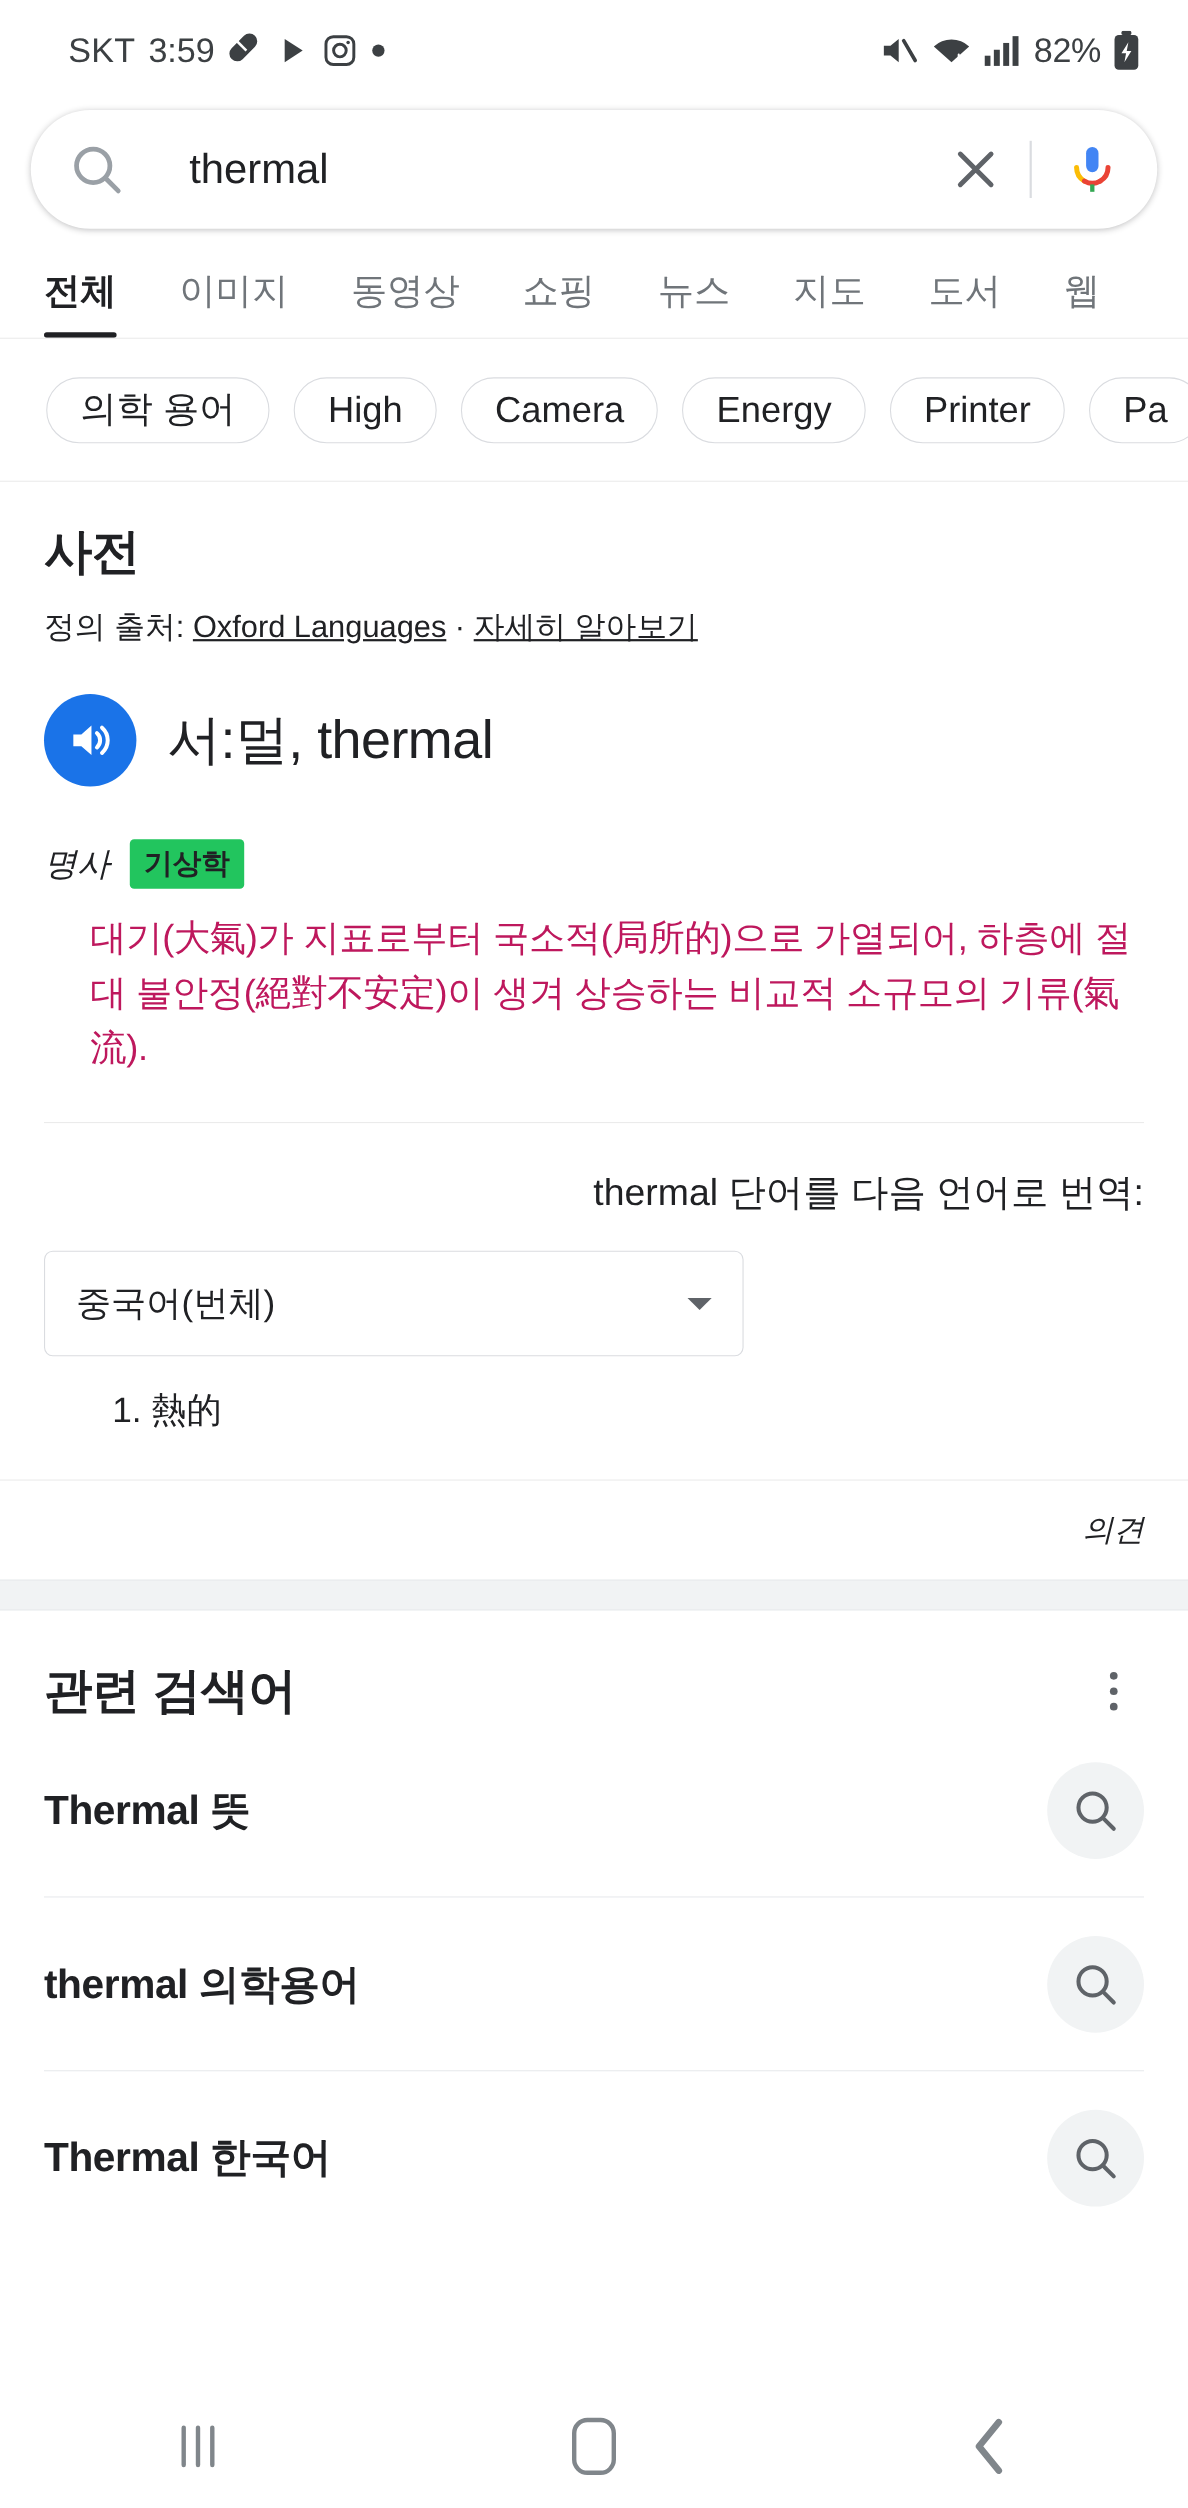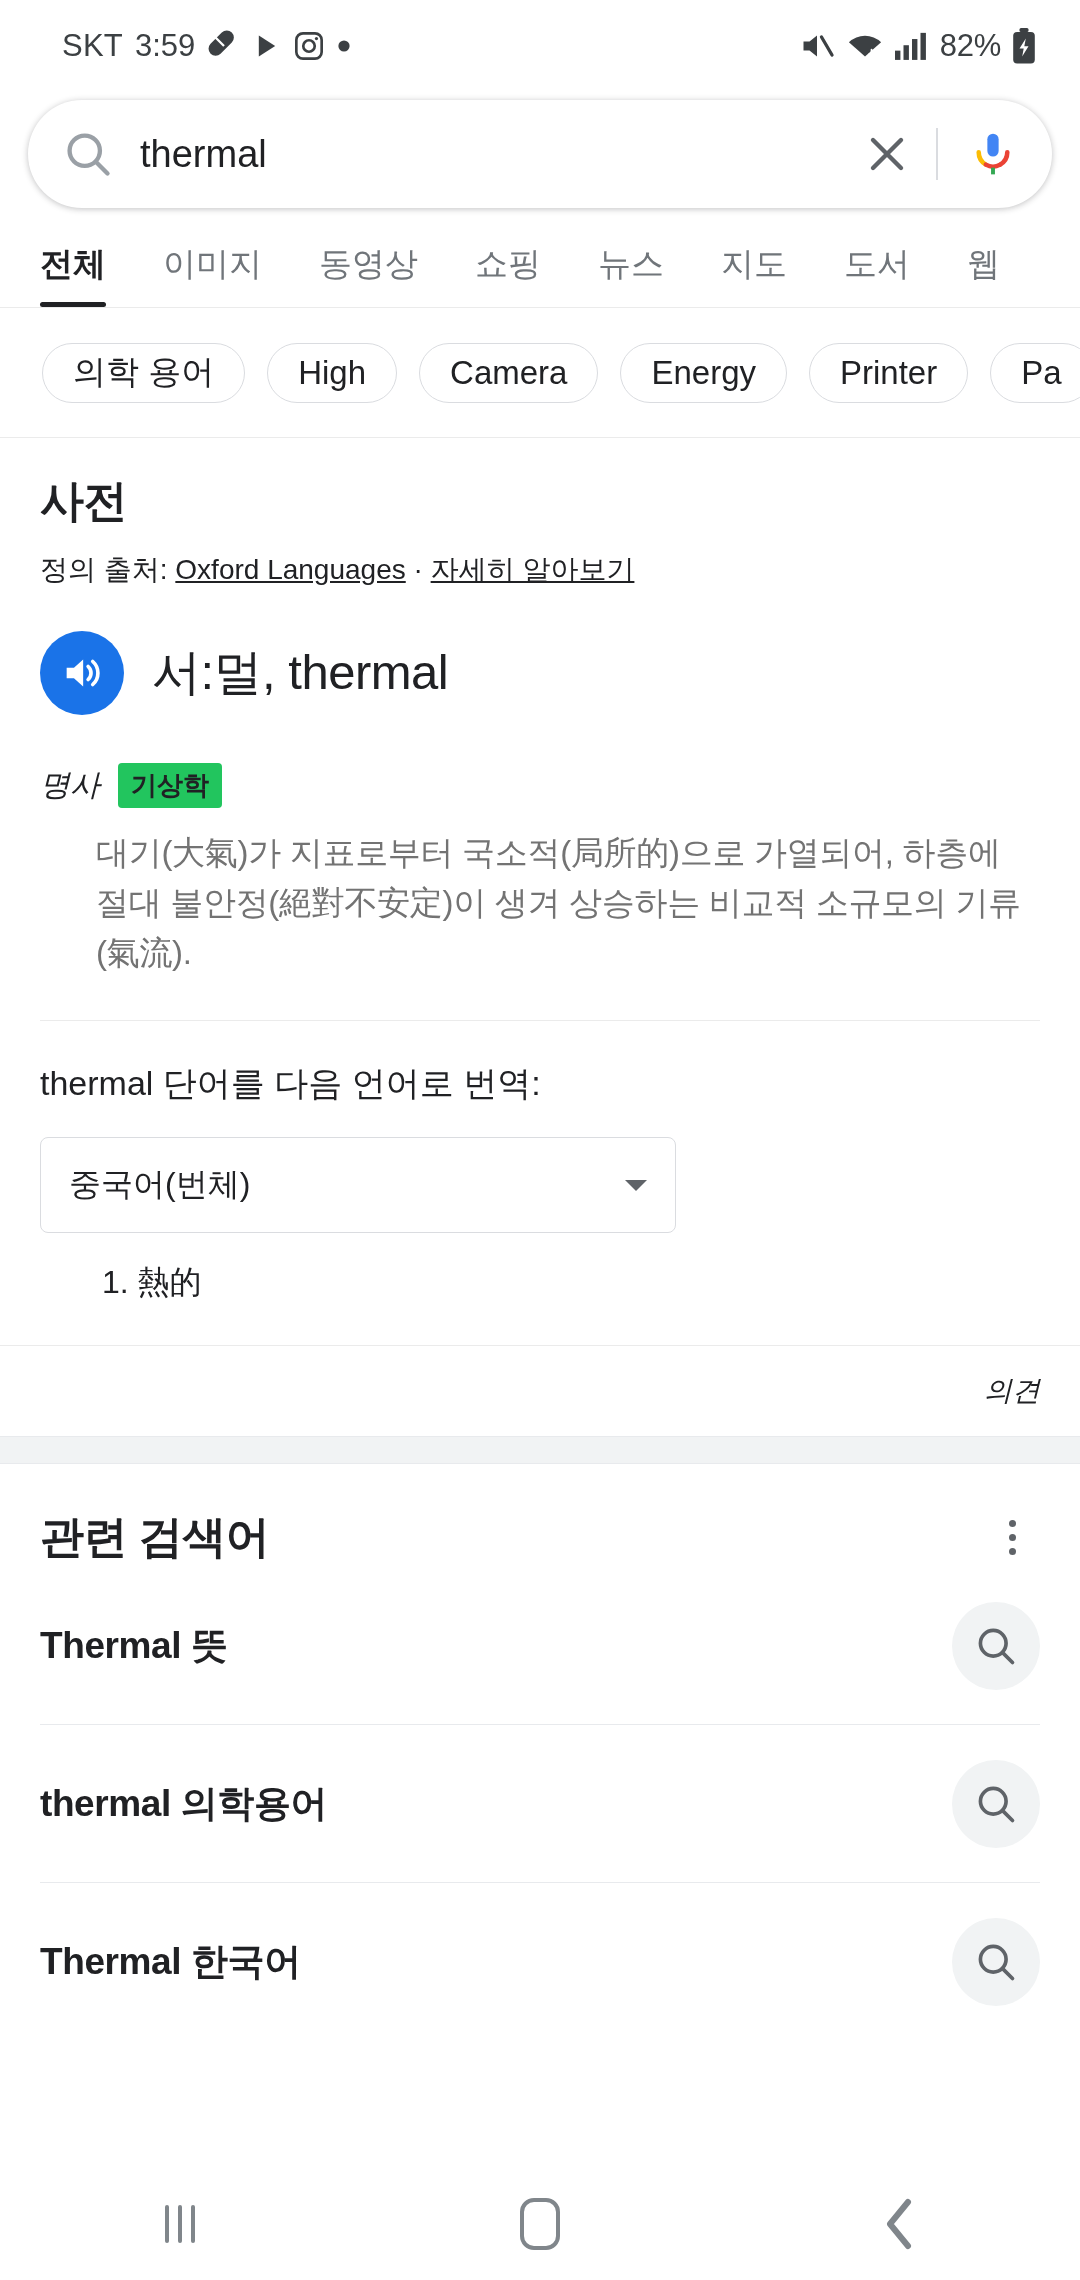--- a/index.html
+++ b/index.html
@@ -31,21 +31,21 @@
   
   .searchwrap { padding:8px 28px 18px 28px; }
   .searchbar {
     height:108px; border-radius:54px; background:#fff;
     box-shadow:0 1px 6px rgba(32,33,36,.28);
     display:flex; align-items:center; padding:0 30px 0 34px;
   }
   .search-glass { width:52px; height:52px; flex:none; margin-right:26px; }
   .search-input-text {
     flex:1; font-size:38px; color:#202124; line-height:1;
-    white-space:nowrap; overflow:hidden;
+    white-space:nowrap; overflow:hidden;margin-left:32px;
   }
   .clear-btn { width:62px; height:62px; flex:none; display:flex; align-items:center; justify-content:center; }
   .vdivider { width:2px; height:52px; background:#dadce0; margin:0 26px 0 18px; flex:none; }
   .mic-btn { width:58px; height:58px; flex:none; display:flex; align-items:center; justify-content:center; }
 
   
   .tabbar {
     display:flex; align-items:flex-end;
     padding:0 0 0 40px; height:82px;
     border-bottom:1px solid #ebebeb;
@@ -88,29 +88,29 @@
   }
   .pron-text { font-size:49px; color:#202124; letter-spacing:-.5px; }
 
   .posrow { display:flex; align-items:center; gap:18px; margin-top:48px; }
   .pos { font-size:30px; font-style:italic; color:#202124; }
   .domainbadge {
     background:#22c55e; border-radius:4px; padding:5px 13px;
     font-size:26px; font-weight:bold; color:#202124;
   }
   .defbody {
-    margin:20px 0 0 56px; font-size:33px; line-height:1.52;
-    color:#737373; letter-spacing:-.3px;
+    margin:20px 0 0 42px; font-size:33px; line-height:1.52;
+    color:#be185d; letter-spacing:-.3px;
   }
 
   .hr { height:1px; background:#ebebeb; margin:42px 0 0 0; }
 
   
   .translate { padding:40px 40px 0 40px; }
-  .tr-label { font-size:34px; color:#202124; }
+  .tr-label { font-size:34px; color:#202124;text-align:right; }
   .tr-select {
     margin-top:30px; width:636px; height:96px;
     border:1px solid #dadce0; border-radius:8px;
     display:flex; align-items:center; padding:0 28px;
     font-size:32px; color:#202124; background:#fff;
   }
   .tr-select .caret { margin-left:auto; width:0; height:0;
     border-left:11px solid transparent; border-right:11px solid transparent;
     border-top:11px solid #5f6368; }
   .tr-result { margin:28px 0 0 62px; font-size:32px; color:#202124; }

